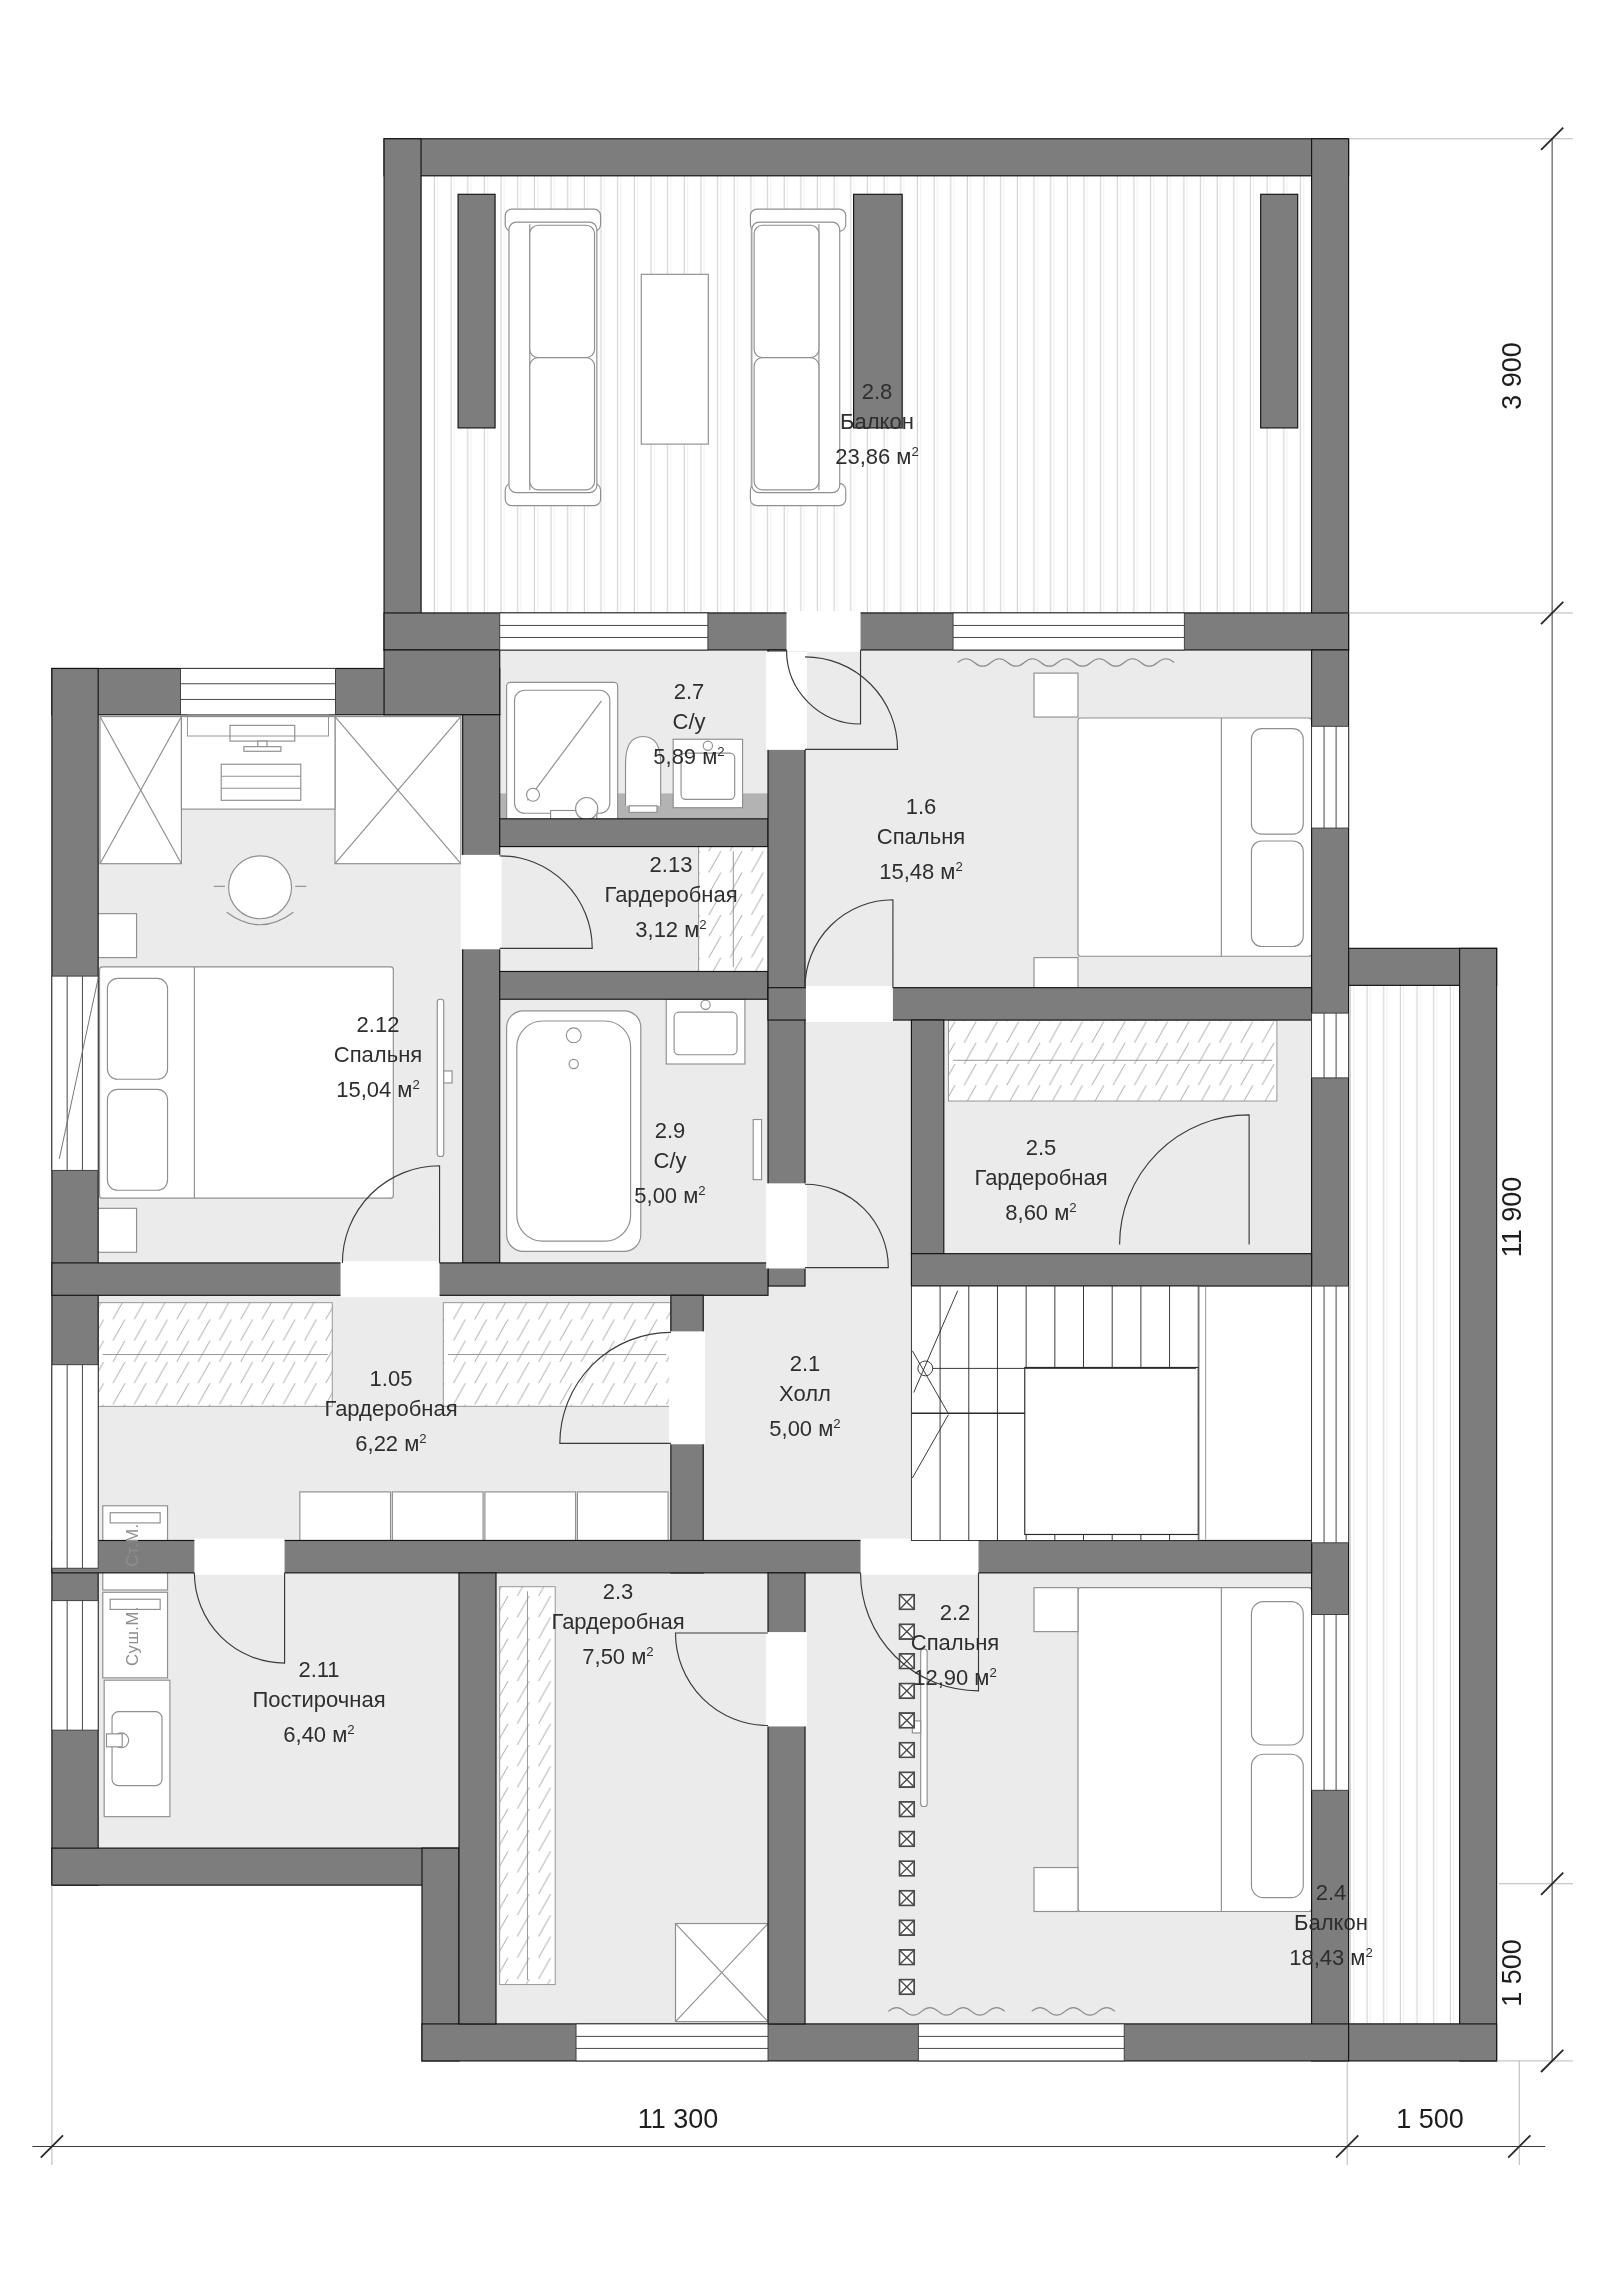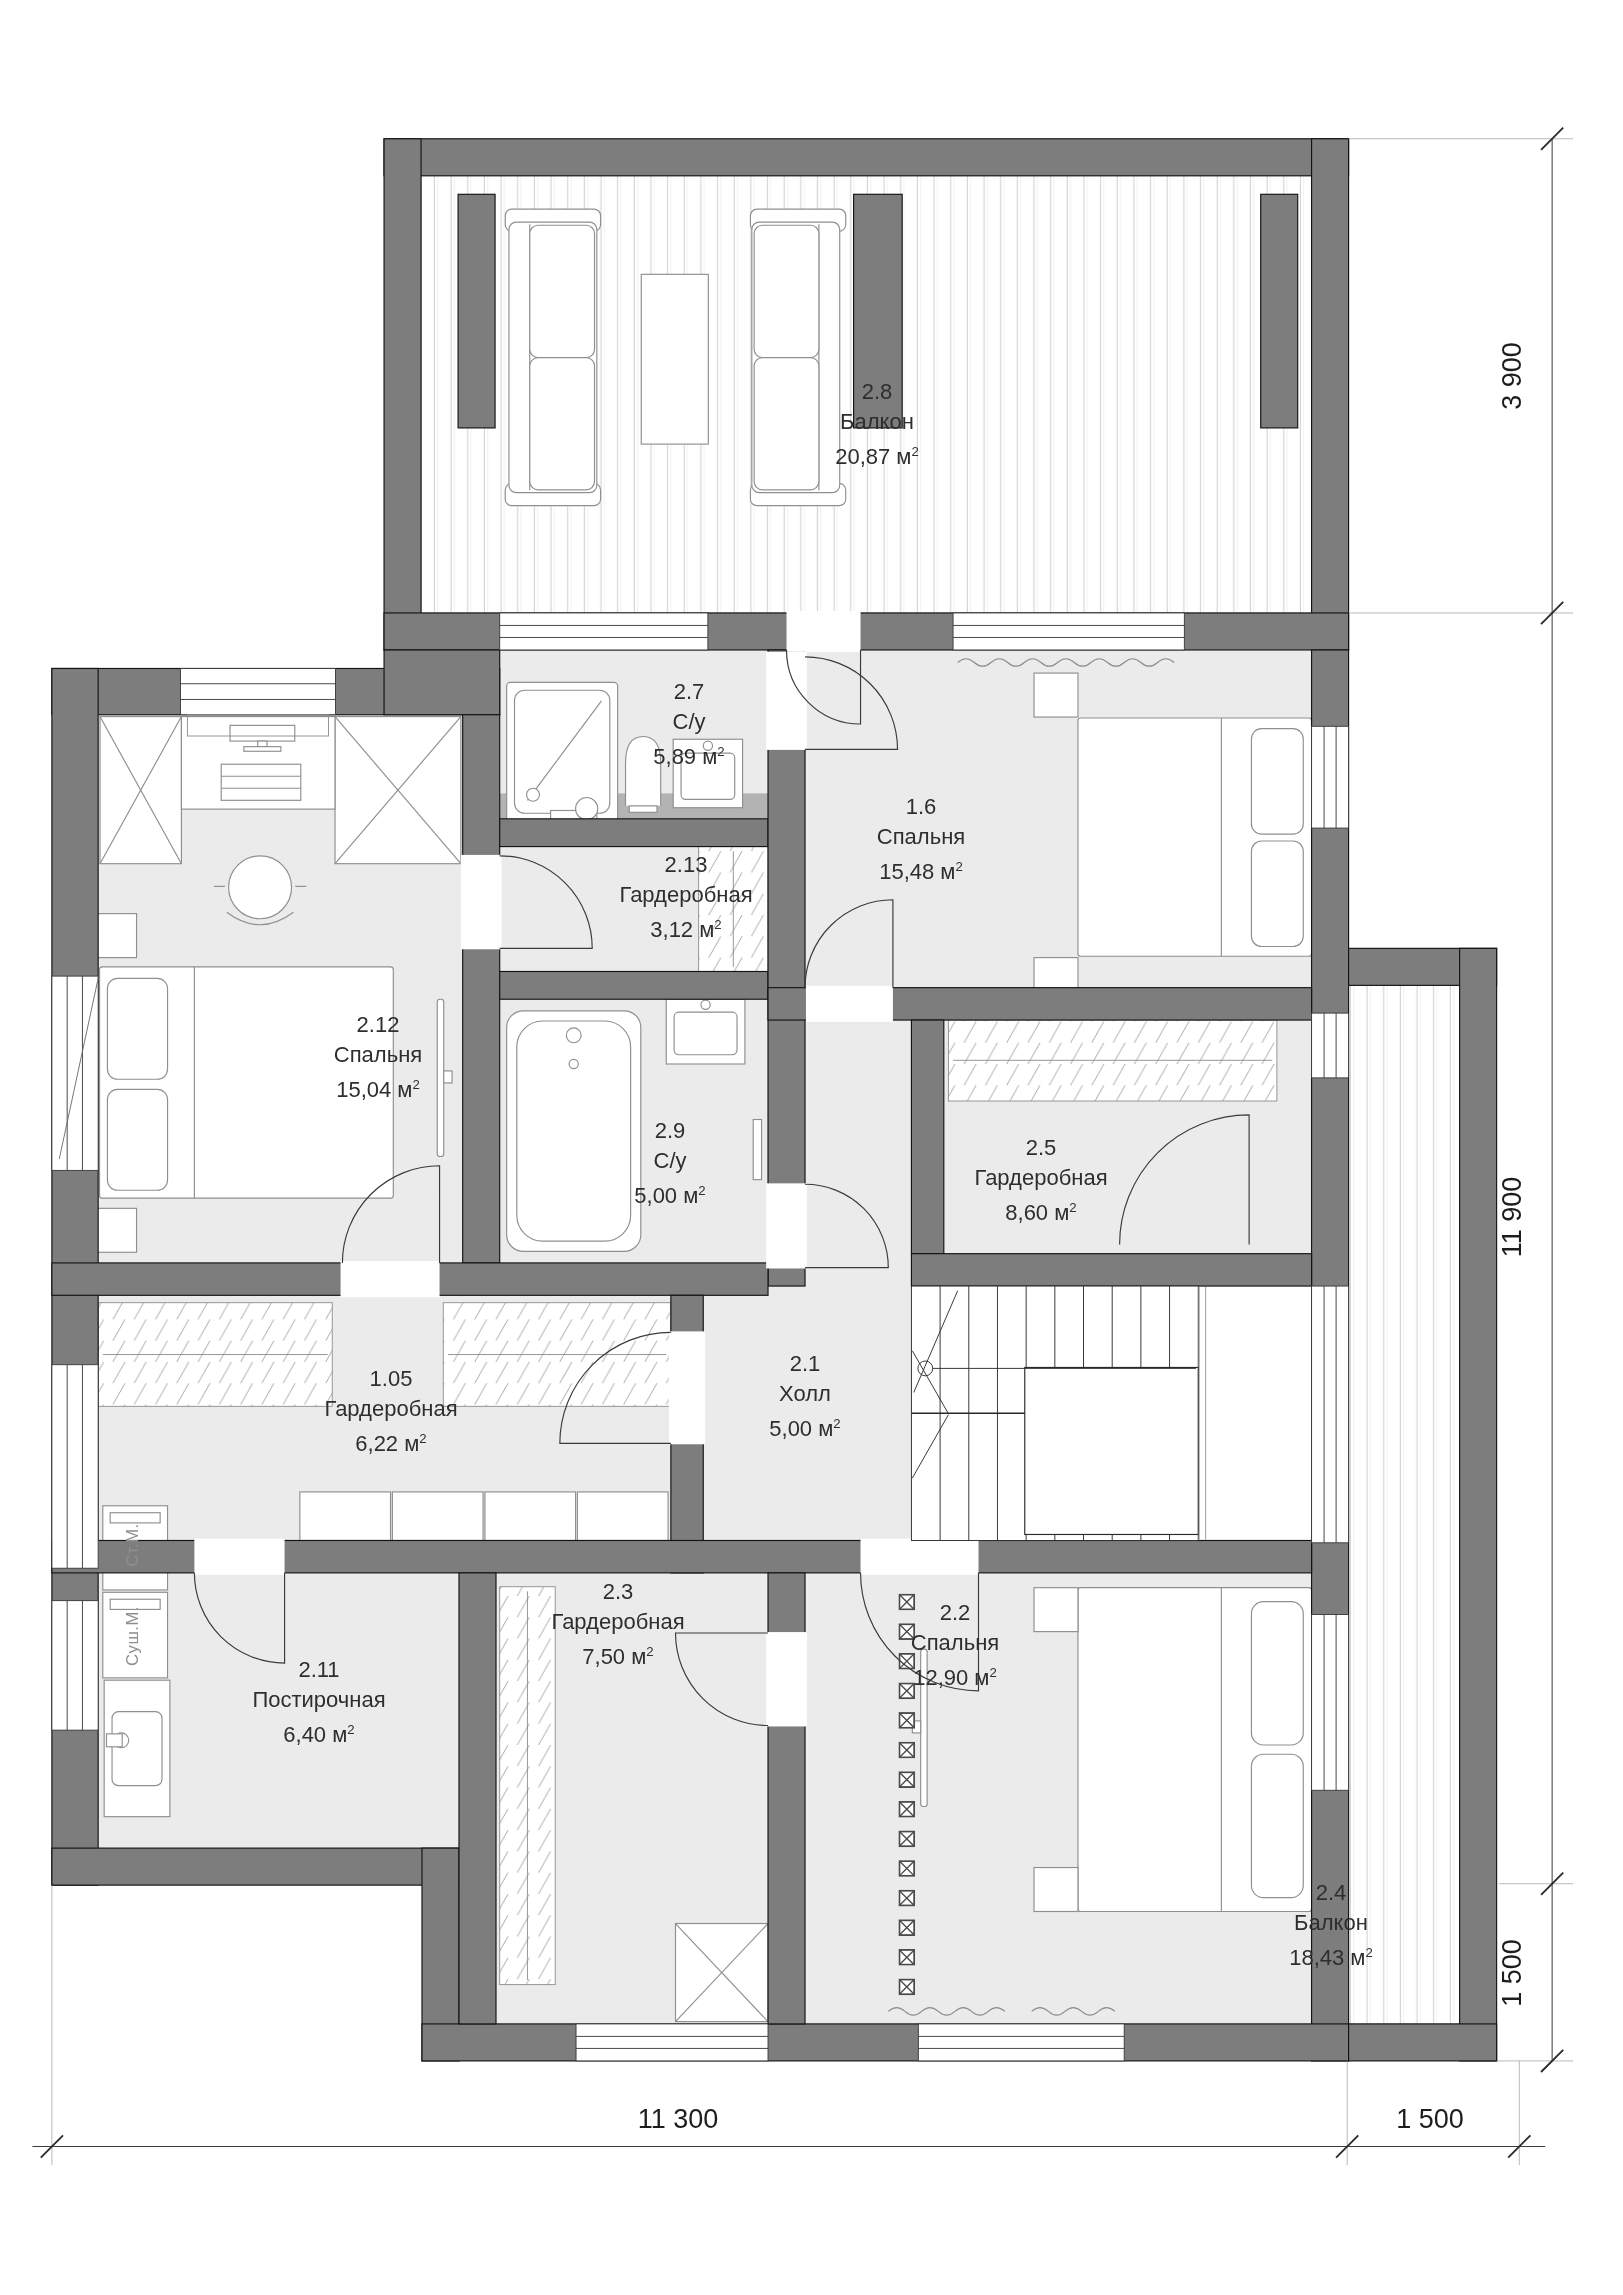--- a/index.html
+++ b/index.html
@@ -415,33 +415,33 @@
       <line x1="88" y1="4664" x2="136" y2="4616"></line>
       <line x1="2888" y1="4664" x2="2936" y2="4616"></line>
       <line x1="3260" y1="4664" x2="3308" y2="4616"></line>
     </g>
   </g>
 </svg>
 
 <div class="rlabel" style="left:877px;top:377px;">
   <div>2.8</div>
       <div>Балкон</div>
-  <div><span>20,87</span>&nbsp;<span>м</span><sup>2</sup></div>
+  <div><span>23,86</span>&nbsp;<span>м</span><sup>2</sup></div>
 </div>
 <div class="rlabel" style="left:689px;top:677px;">
   <div>2.7</div>
       <div>С/у</div>
   <div><span>5,89</span>&nbsp;<span>м</span><sup>2</sup></div>
 </div>
 <div class="rlabel" style="left:921px;top:792px;">
   <div>1.6</div>
       <div>Спальня</div>
   <div><span>15,48</span>&nbsp;<span>м</span><sup>2</sup></div>
 </div>
-<div class="rlabel" style="left:686px;top:850px;">
+<div class="rlabel" style="left:671px;top:850px;">
   <div>2.13</div>
       <div>Гардеробная</div>
   <div><span>3,12</span>&nbsp;<span>м</span><sup>2</sup></div>
 </div>
 <div class="rlabel" style="left:378px;top:1010px;">
   <div>2.12</div>
       <div>Спальня</div>
   <div><span>15,04</span>&nbsp;<span>м</span><sup>2</sup></div>
 </div>
 <div class="rlabel" style="left:670px;top:1116px;">

